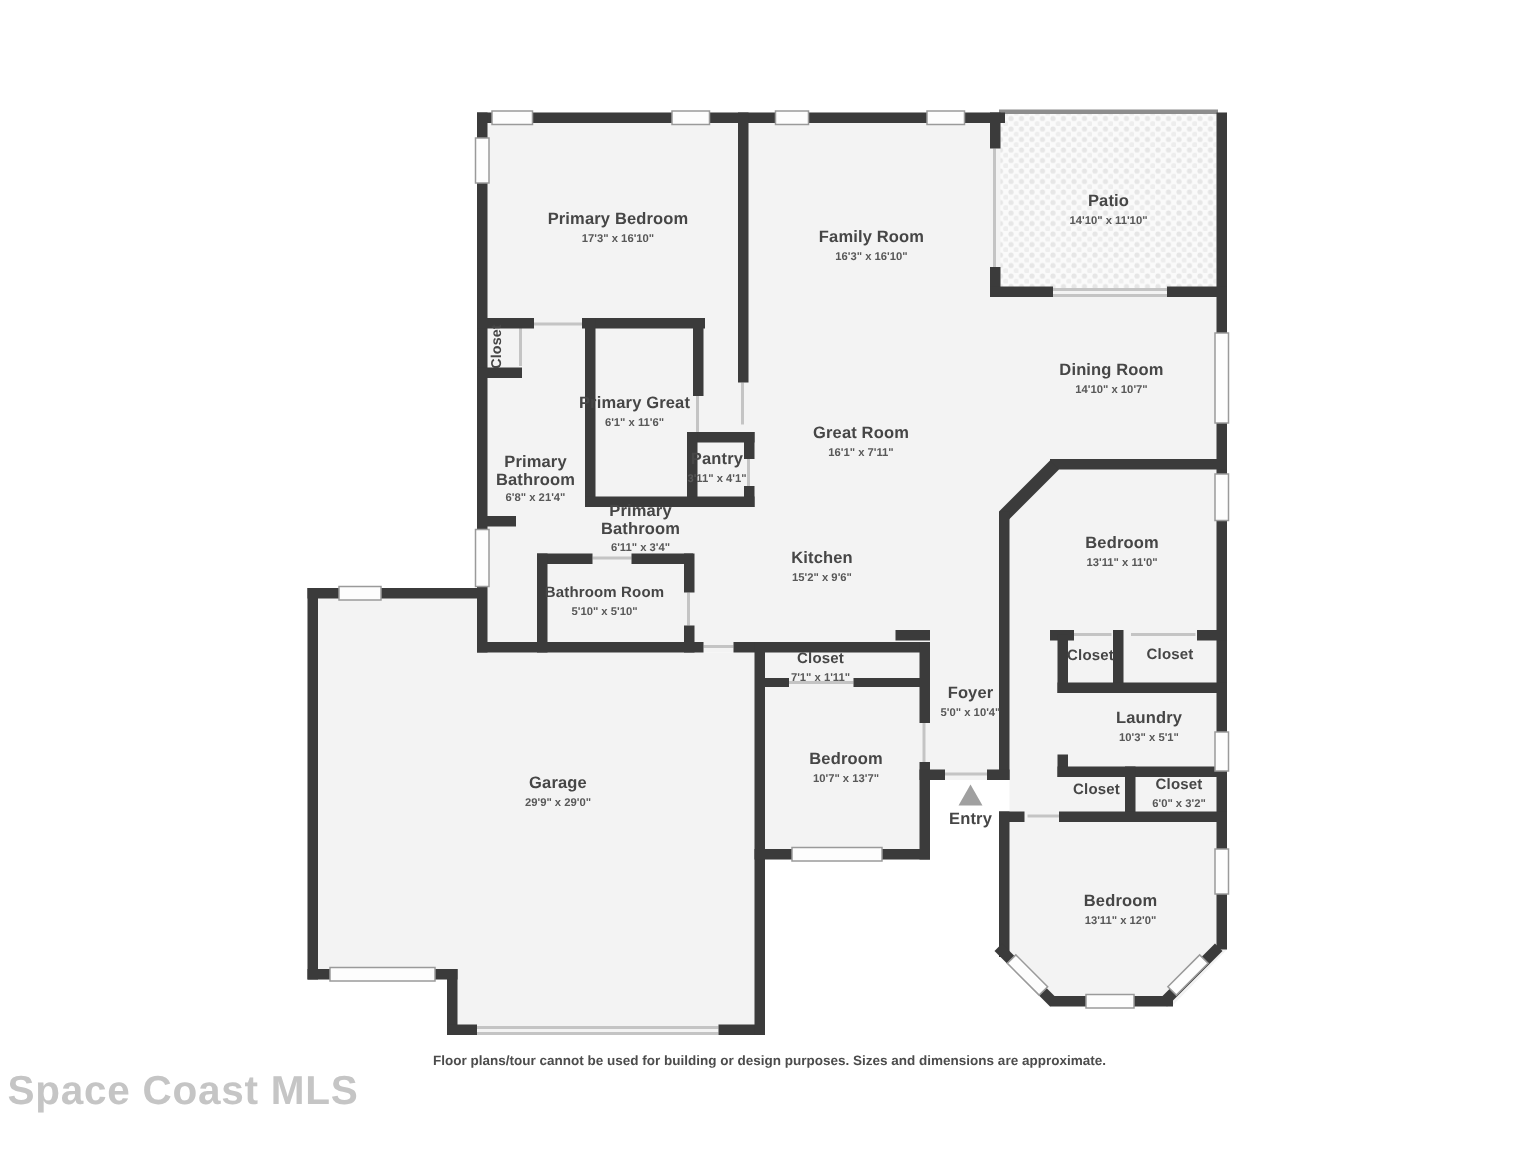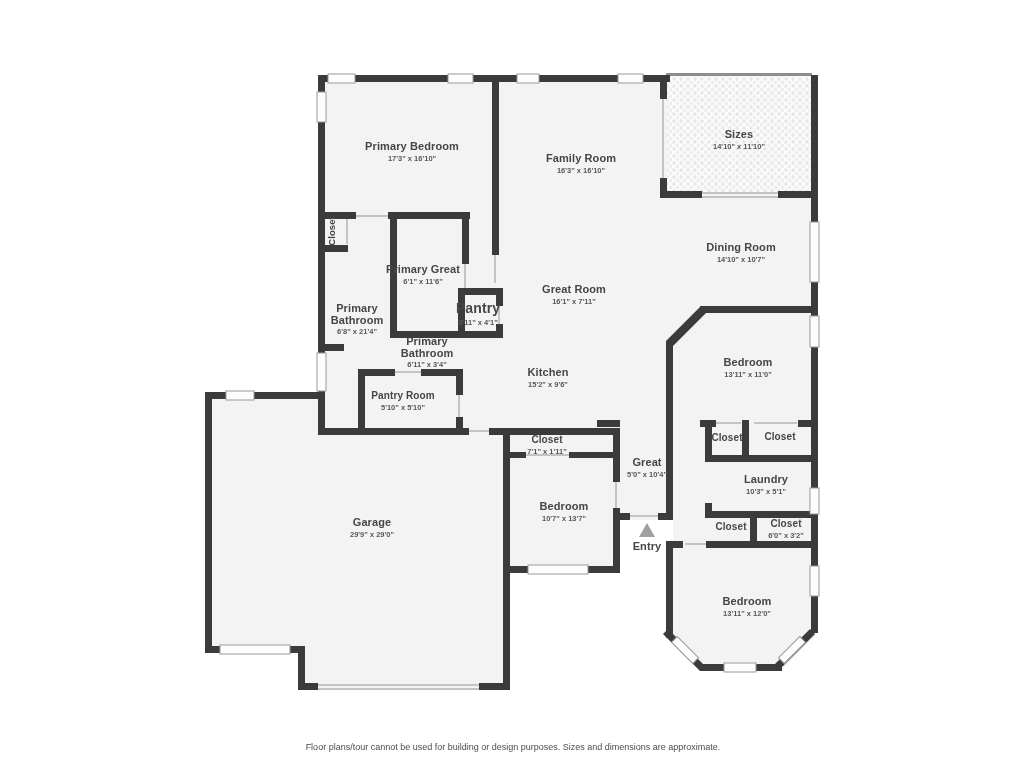--- a/index.html
+++ b/index.html
@@ -7,22 +7,22 @@
          font-family:"Liberation Sans","DejaVu Sans",sans-serif;}
   #plan-svg{position:absolute;left:0;top:0;}
   .room-label{position:absolute;transform:translateX(-50%);text-align:center;
               color:#464646;line-height:1.2;pointer-events:none;}
   .rname{display:block;font-size:11px;font-weight:700;letter-spacing:.1px;white-space:nowrap;}
   .rname.wrap{white-space:normal;width:60px;margin:0 auto;line-height:1.05;}
   .rdims{display:block;font-size:7.5px;font-weight:700;color:#585858;margin-top:1px;white-space:nowrap;}
   .vertical{transform:translate(-50%,-50%) rotate(-90deg);}
   #watermark{position:absolute;left:5px;top:712px;font-size:27px;font-weight:600;
              color:#c5c5c5;letter-spacing:.5px;white-space:nowrap;}
-  #disclaimer{position:absolute;left:513px;top:742px;transform:translateX(-50%);
-              font-size:9px;font-weight:400;color:#4c4c4c;white-space:nowrap;}
+  #disclaimer{position:absolute;left:513px;top:702px;transform:translateX(-50%);
+              font-size:9px;font-weight:700;color:#4c4c4c;white-space:nowrap;}
 </style>
 </head>
 <body>
 
 <div id="stage">
 
   <svg id="plan-svg" width="1024" height="768" viewBox="0 0 1024 768">
     <defs>
       <pattern id="dots" width="7" height="7" patternUnits="userSpaceOnUse">
         <rect width="7" height="7" fill="#fafafa"></rect>
@@ -152,21 +152,21 @@
 
   <div class="room-label" style="left:412px;top:140px">
     <span class="rname">Primary Bedroom</span>
     <span class="rdims">17'3" x 16'10"</span>
   </div>
   <div class="room-label" style="left:581px;top:152px">
     <span class="rname">Family Room</span>
     <span class="rdims">16'3" x 16'10"</span>
   </div>
   <div class="room-label" style="left:739px;top:128px">
-    <span class="rname">Sizes</span>
+    <span class="rname">Patio</span>
     <span class="rdims">14'10" x 11'10"</span>
   </div>
   <div class="room-label" style="left:741px;top:241px">
     <span class="rname">Dining Room</span>
     <span class="rdims">14'10" x 10'7"</span>
   </div>
   <div class="room-label" style="left:574px;top:283px">
     <span class="rname">Great Room</span>
     <span class="rdims">16'1" x 7'11"</span>
   </div>
@@ -179,41 +179,41 @@
   </div>
   <div class="room-label" style="left:423px;top:263px">
     <span class="rname">Primary Great</span>
     <span class="rdims">6'1" x 11'6"</span>
   </div>
   <div class="room-label" style="left:357px;top:303px">
     <span class="rname wrap">Primary Bathroom</span>
     <span class="rdims">6'8" x 21'4"</span>
   </div>
   <div class="room-label" style="left:478px;top:300px">
-    <span class="rname" style="font-size:14px">Pantry</span>
+    <span class="rname" style="font-size:11px">Pantry</span>
     <span class="rdims">3'11" x 4'1"</span>
   </div>
   <div class="room-label" style="left:427px;top:336px">
     <span class="rname wrap">Primary Bathroom</span>
     <span class="rdims">6'11" x 3'4"</span>
   </div>
   <div class="room-label" style="left:403px;top:390px">
-    <span class="rname" style="font-size:10px">Pantry Room</span>
+    <span class="rname" style="font-size:10px">Bathroom Room</span>
     <span class="rdims">5'10" x 5'10"</span>
   </div>
   <div class="room-label" style="left:547px;top:434px">
     <span class="rname" style="font-size:10px">Closet</span>
     <span class="rdims">7'1" x 1'11"</span>
   </div>
   <div class="room-label" style="left:564px;top:500px">
     <span class="rname">Bedroom</span>
     <span class="rdims">10'7" x 13'7"</span>
   </div>
   <div class="room-label" style="left:647px;top:456px">
-    <span class="rname">Great</span>
+    <span class="rname">Foyer</span>
     <span class="rdims">5'0" x 10'4"</span>
   </div>
   <div class="room-label" style="left:647px;top:540px">
     <span class="rname">Entry</span>
   </div>
   <div class="room-label" style="left:372px;top:516px">
     <span class="rname">Garage</span>
     <span class="rdims">29'9" x 29'0"</span>
   </div>
   <div class="room-label" style="left:748px;top:356px">
@@ -235,14 +235,15 @@
   </div>
   <div class="room-label" style="left:786px;top:518px">
     <span class="rname" style="font-size:10px">Closet</span>
     <span class="rdims">6'0" x 3'2"</span>
   </div>
   <div class="room-label" style="left:747px;top:595px">
     <span class="rname">Bedroom</span>
     <span class="rdims">13'11" x 12'0"</span>
   </div>
 
+  <div id="watermark">Space Coast MLS</div>
   <div id="disclaimer">Floor plans/tour cannot be used for building or design purposes. Sizes and dimensions are approximate.</div>
 </div>
 
 </body></html>

